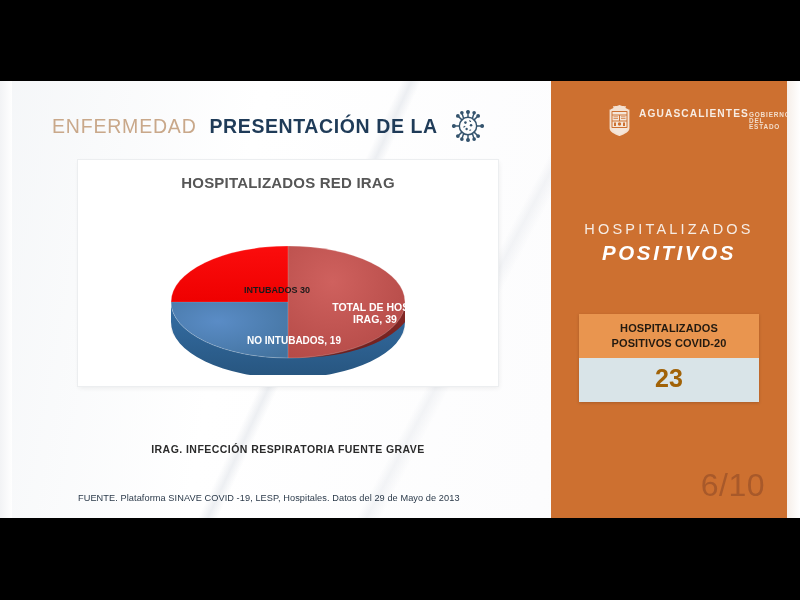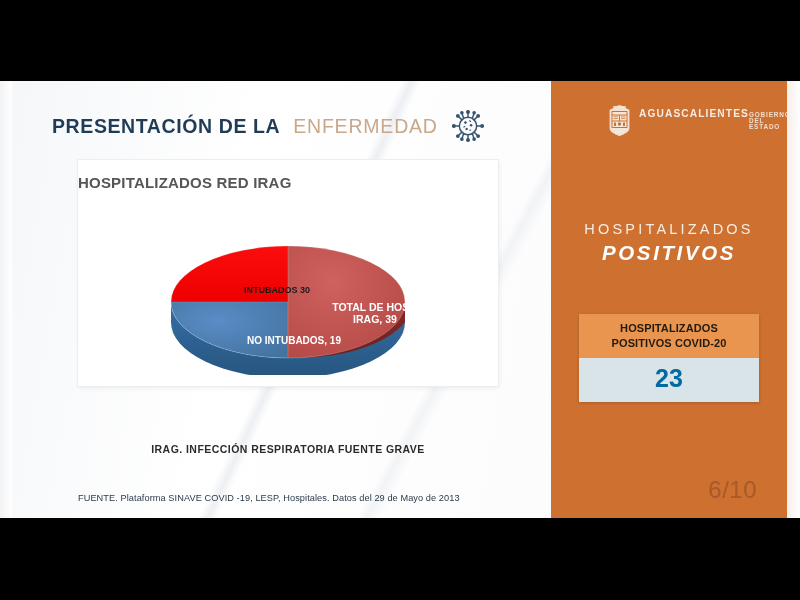--- a/index.html
+++ b/index.html
@@ -25,21 +25,21 @@
 
   
   #header{position:absolute;left:52px;top:28px;display:flex;align-items:center;gap:13px;}
   #title-strong{font-size:19.5px;font-weight:bold;color:#1f3b58;letter-spacing:.6px;white-space:nowrap;}
   #title-light{font-size:19.5px;font-weight:normal;color:#c9a88a;letter-spacing:.8px;white-space:nowrap;}
   #virus-icon{width:34px;height:34px;display:block;flex:0 0 auto;}
 
   
   #chart-card{position:absolute;left:78px;top:79px;width:420px;height:226px;background:#fff;
     box-shadow:0 0 0 1px #eceef0, 1px 2px 5px rgba(0,0,0,.07);}
-  #chart-title{position:absolute;top:14px;left:0;width:420px;text-align:left;
+  #chart-title{position:absolute;top:14px;left:0;width:420px;text-align:center;
     font-size:15px;font-weight:bold;color:#565656;letter-spacing:.2px;}
 
   #pie-wrap{position:absolute;left:30px;top:50px;width:360px;height:165px;}
   #pie-svg{display:block;width:360px;height:165px;}
 
   .slice-label{position:absolute;text-align:center;line-height:1.18;font-weight:bold;pointer-events:none;}
   #label-total{left:212px;top:91px;width:110px;font-size:10.5px;color:#ffffff;}
   #label-intub{left:120px;top:75px;width:98px;font-size:9px;color:#1a1a1a;}
   #label-nointub{left:127px;top:125px;width:118px;font-size:10px;color:#ffffff;}
 
@@ -59,42 +59,42 @@
   #logo-sub{font-size:6.4px;font-weight:bold;color:#f2ddcb;letter-spacing:.85px;margin-top:2.5px;}
 
   #panel-heading{position:absolute;left:0;top:140px;width:236px;text-align:center;}
   #panel-heading-line1{font-size:14.5px;color:#f6ece4;letter-spacing:3.2px;font-weight:normal;}
   #panel-heading-line2{font-size:20.5px;color:#ffffff;letter-spacing:2.6px;font-weight:bold;margin-top:4px;font-style:italic;}
 
   #stat-card{position:absolute;left:28px;top:233px;width:180px;
     box-shadow:0 1px 3px rgba(0,0,0,.18);}
   #stat-card-header{background:#e9954f;color:#231a10;text-align:center;padding:7px 4px 8px;
     font-size:11px;font-weight:bold;line-height:1.33;letter-spacing:.1px;}
-  #stat-card-value{background:#d9e4e8;color:#0369a1;text-align:center;padding:6px 12px 9px;
+  #stat-card-value{background:#d9e4e8;color:#a16207;text-align:center;padding:6px 12px 9px;
     font-size:25px;font-weight:bold;}
 
-  #page-number{position:absolute;right:30px;bottom:14px;font-size:24px;color:#a8592a;letter-spacing:.5px;}
+  #page-number{position:absolute;right:22px;bottom:14px;font-size:32px;color:#a8592a;letter-spacing:.5px;}
 
   #orange-right-edge{position:absolute;left:787px;top:0;width:13px;height:437px;
     background:linear-gradient(90deg,#f6efe9,#ffffff);}
 </style>
 </head>
 <body>
 
 <div id="stage">
 
   <div class="bar" id="bar-top"></div>
 
   <div id="slide">
     <div id="slide-texture"></div>
     <div id="slide-edge-left"></div>
 
     <div id="header">
+      <span id="title-light">ENFERMEDAD</span>
       <span id="title-strong">PRESENTACIÓN DE LA</span>
-      <span id="title-light">ENFERMEDAD</span>
       <span>
         <svg id="virus-icon" viewBox="0 0 40 40" aria-hidden="true">
           <g stroke="#35546e" stroke-width="1.7" fill="none" stroke-linecap="round">
             <circle cx="20" cy="20" r="10.2"></circle>
             <line x1="20" y1="9.8" x2="20" y2="4.5"></line>
               <circle cx="20" cy="3.4" r="1.5" fill="#35546e"></circle>
             <line x1="20" y1="30.2" x2="20" y2="35.5"></line>
               <circle cx="20" cy="36.6" r="1.5" fill="#35546e"></circle>
             <line x1="9.8" y1="20" x2="4.5" y2="20"></line>
               <circle cx="3.4" cy="20" r="1.5" fill="#35546e"></circle>

